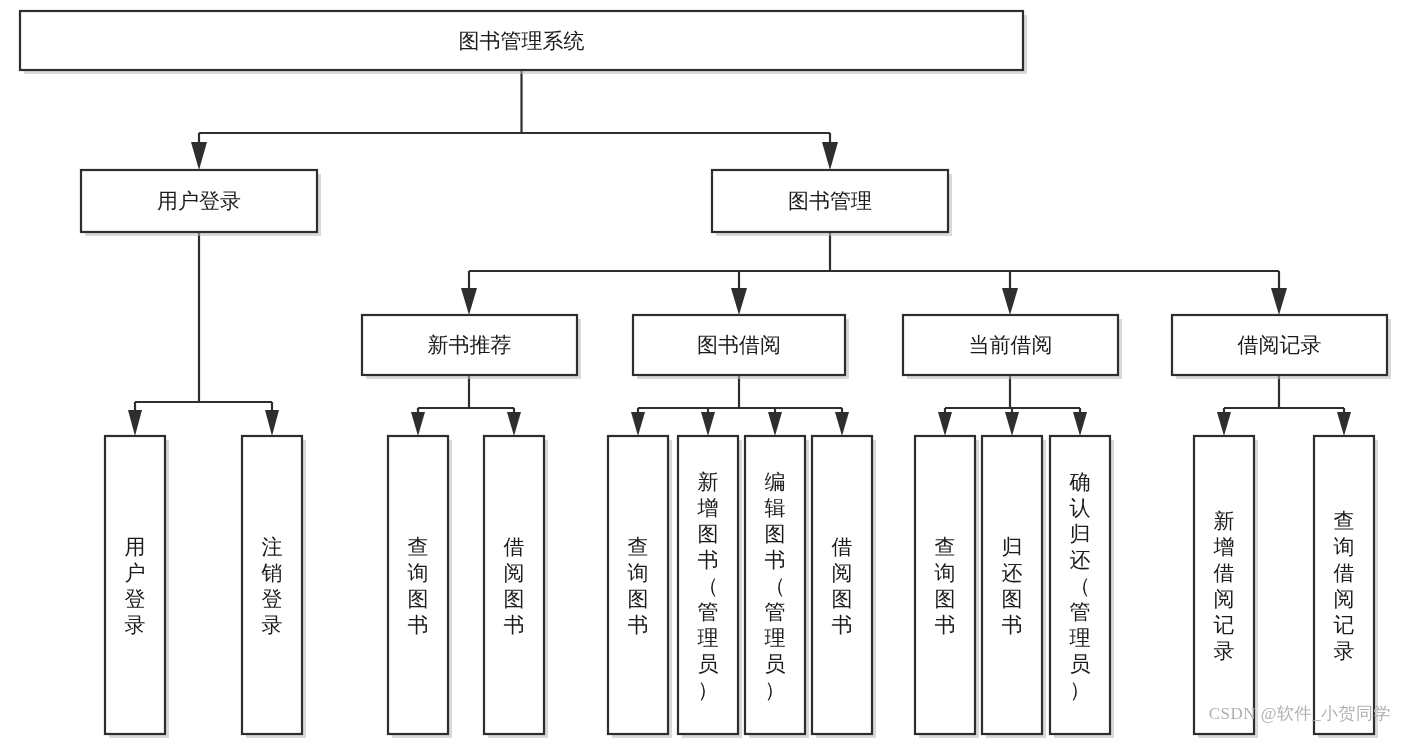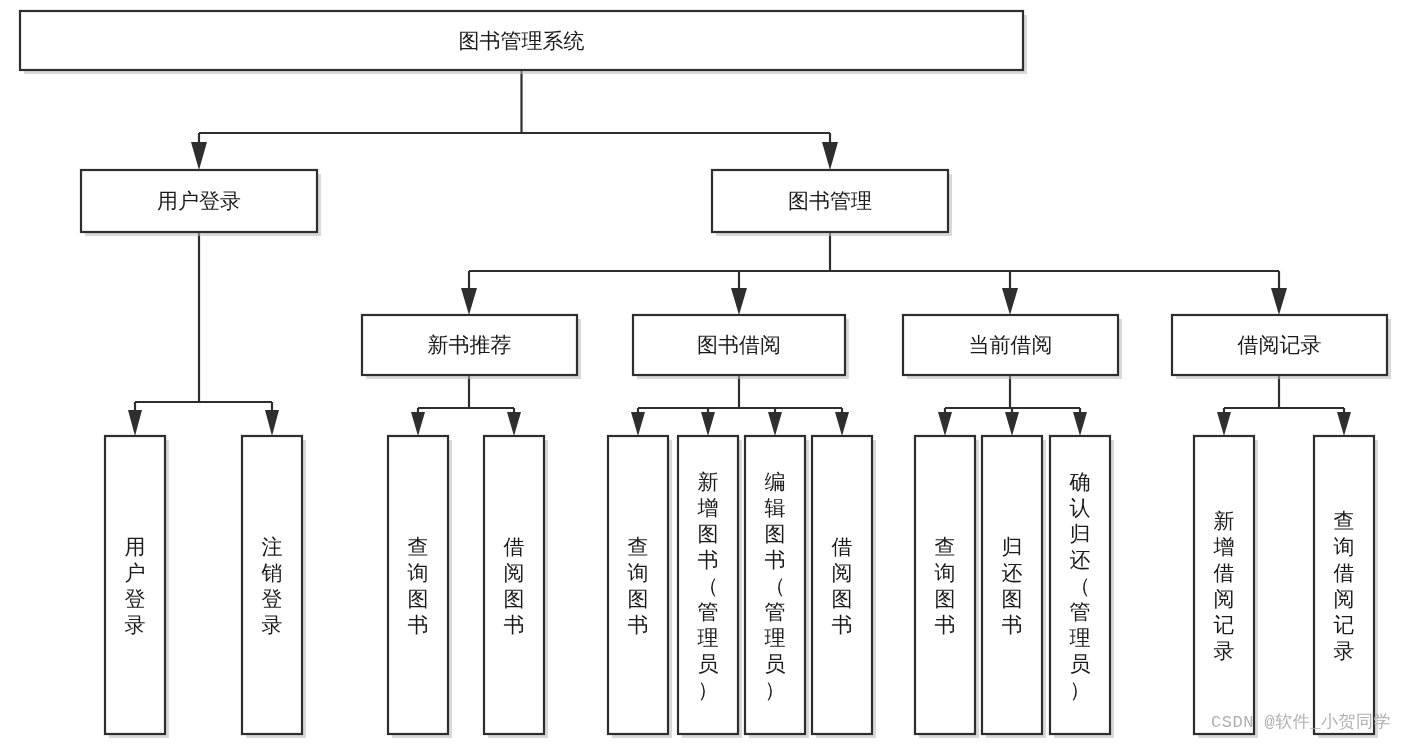--- a/index.html
+++ b/index.html
@@ -53,22 +53,22 @@
   }
   .node-label-v {
     font-family: "Liberation Sans", "DejaVu Sans", sans-serif;
     font-size: 21px;
     fill: #1b1b1b;
     text-anchor: middle;
   }
   .watermark {
     position: absolute;
     right: 14px;
-    bottom: 14px;
-    font-family: Liberation Mono, monospace;
+    bottom: 22px;
+    font-family: Liberation Serif, serif;
     font-size: 17px;
     color: #b0b0b0;
     letter-spacing: 0.5px;
     white-space: nowrap;
     user-select: none;
   }
 </style>
 </head>
 <body>
 

